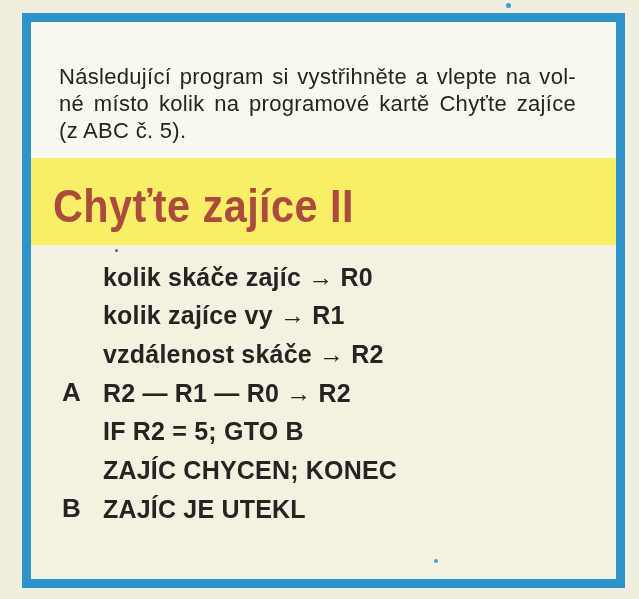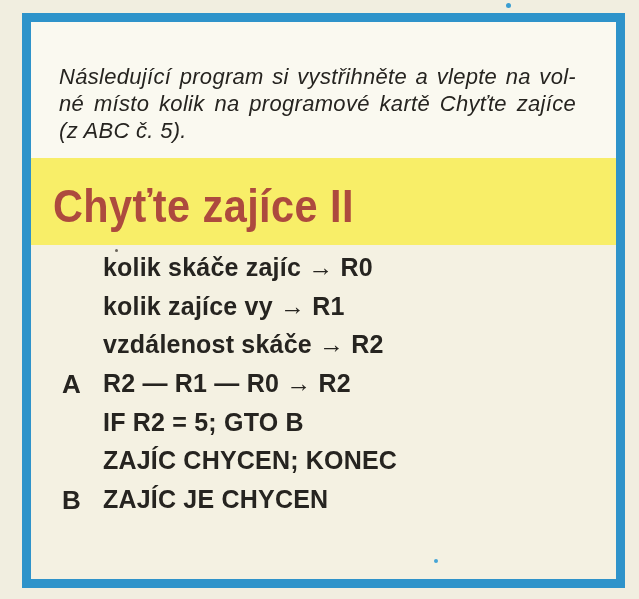--- a/index.html
+++ b/index.html
@@ -27,37 +27,36 @@
   }
   .title-band{
     position:absolute;left:0;top:136px;right:0;height:87px;
     background:var(--band_yellow);
   }
   .intro{
     position:absolute;left:28px;top:41px;width:517px;
     font-size:22px;line-height:27px;
     letter-spacing:.3px;
     color:var(--text_dark);
-    font-style:italic;
   }
   .intro .jline{text-align:justify;text-align-last:justify;}
   .title{
     position:absolute;left:22px;top:159px;
     font-size:46px;line-height:1.1;font-weight:bold;
     color:var(--title_red);
     white-space:nowrap;
     transform:scaleX(.9);transform-origin:0 0;
     letter-spacing:.5px;
   }
   .listing{
     position:absolute;left:31px;top:231px;right:10px;
     font-weight:bold;font-size:25px;
     color:var(--text_dark);
   }
-  .row{height:38.7px;display:flex;align-items:flex-start;}
+  .row{height:38.7px;display:flex;align-items:flex-end;}
   .lbl{width:41px;flex:0 0 41px;font-size:26px;font-weight:bold;}
   .code{white-space:nowrap;letter-spacing:.2px;}
   .speck{position:absolute;border-radius:50%;}
   .speck-blue1{left:506px;top:3px;width:5px;height:5px;background:#3b9ed2;}
   .speck-blue2{left:434px;top:559px;width:4px;height:4px;background:#45a5d6;}
   .speck-dark{left:115px;top:249px;width:3px;height:3px;background:#6a655a;}
 </style>
 </head>
 <body>
 
@@ -93,20 +92,20 @@
     <div class="row">
       <span class="lbl"></span>
       <span class="code">IF R2 = 5; GTO B</span>
     </div>
     <div class="row">
       <span class="lbl"></span>
       <span class="code">ZAJÍC CHYCEN; KONEC</span>
     </div>
     <div class="row">
       <span class="lbl">B</span>
-      <span class="code">ZAJÍC JE CHYCEN</span>
+      <span class="code">ZAJÍC JE UTEKL</span>
     </div>
   </div>
 </div>
 
 <div class="speck speck-blue1"></div>
 <div class="speck speck-blue2"></div>
 <div class="speck speck-dark"></div>
 
 </body></html>

